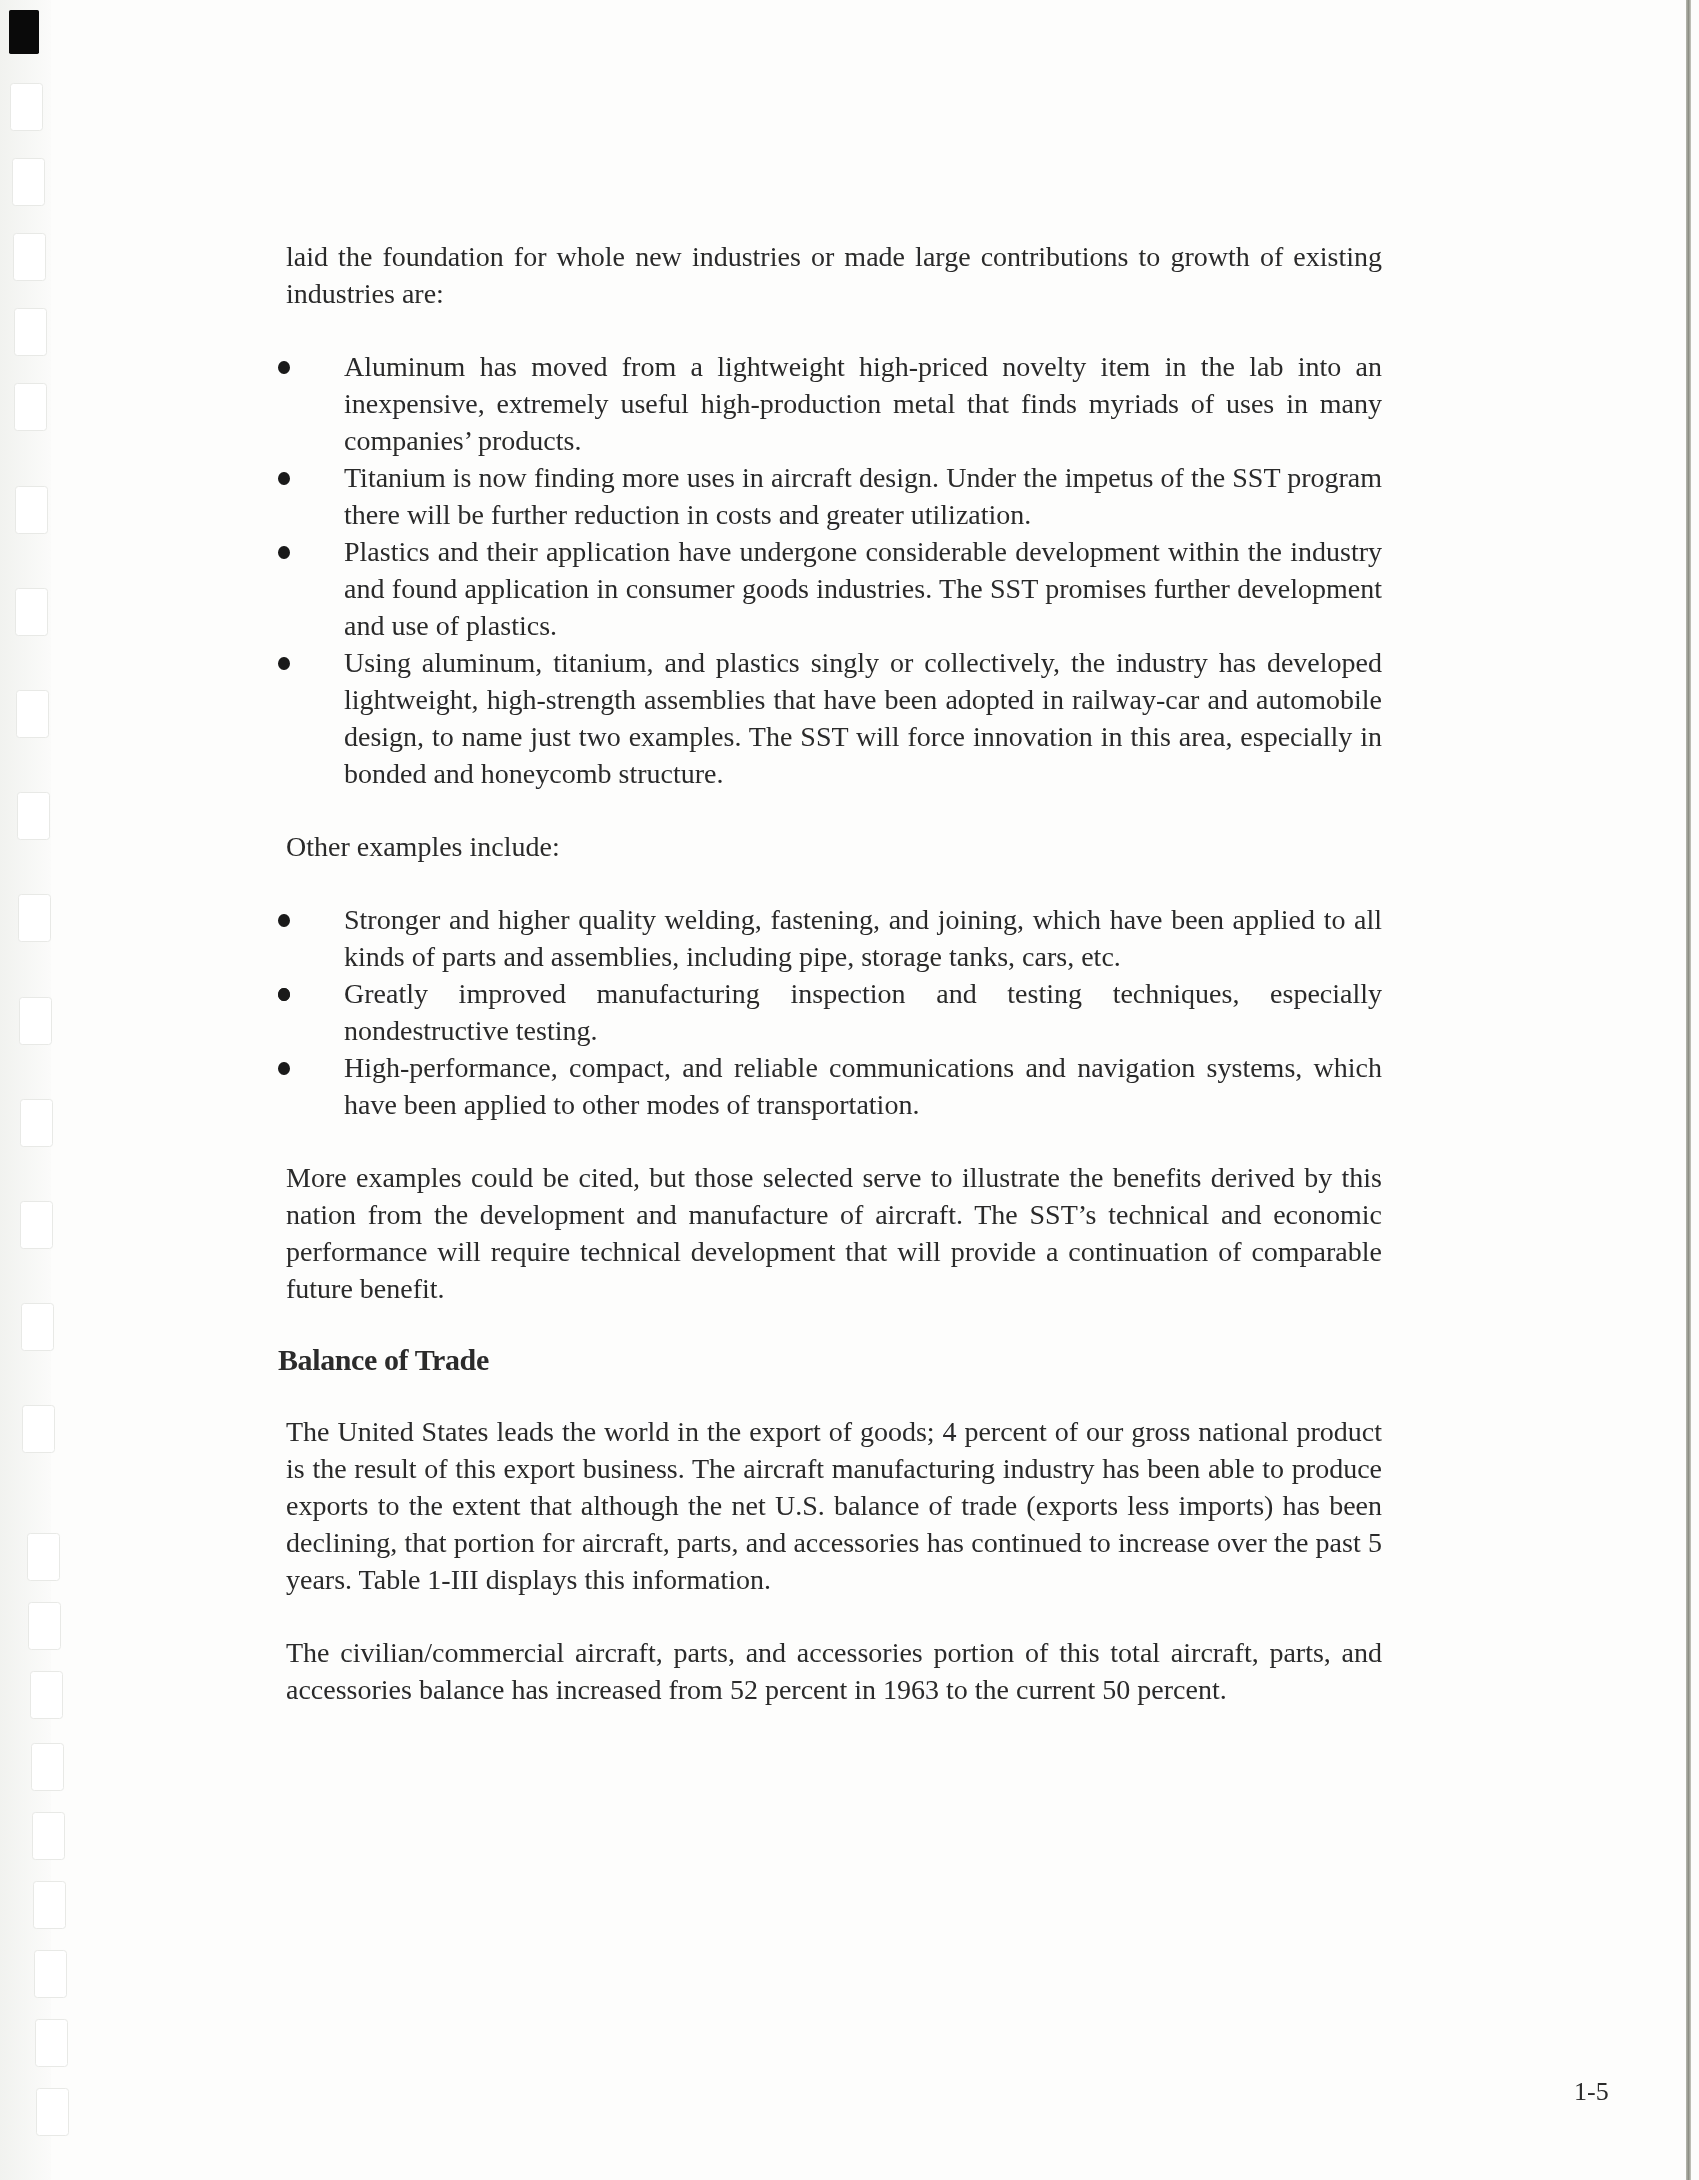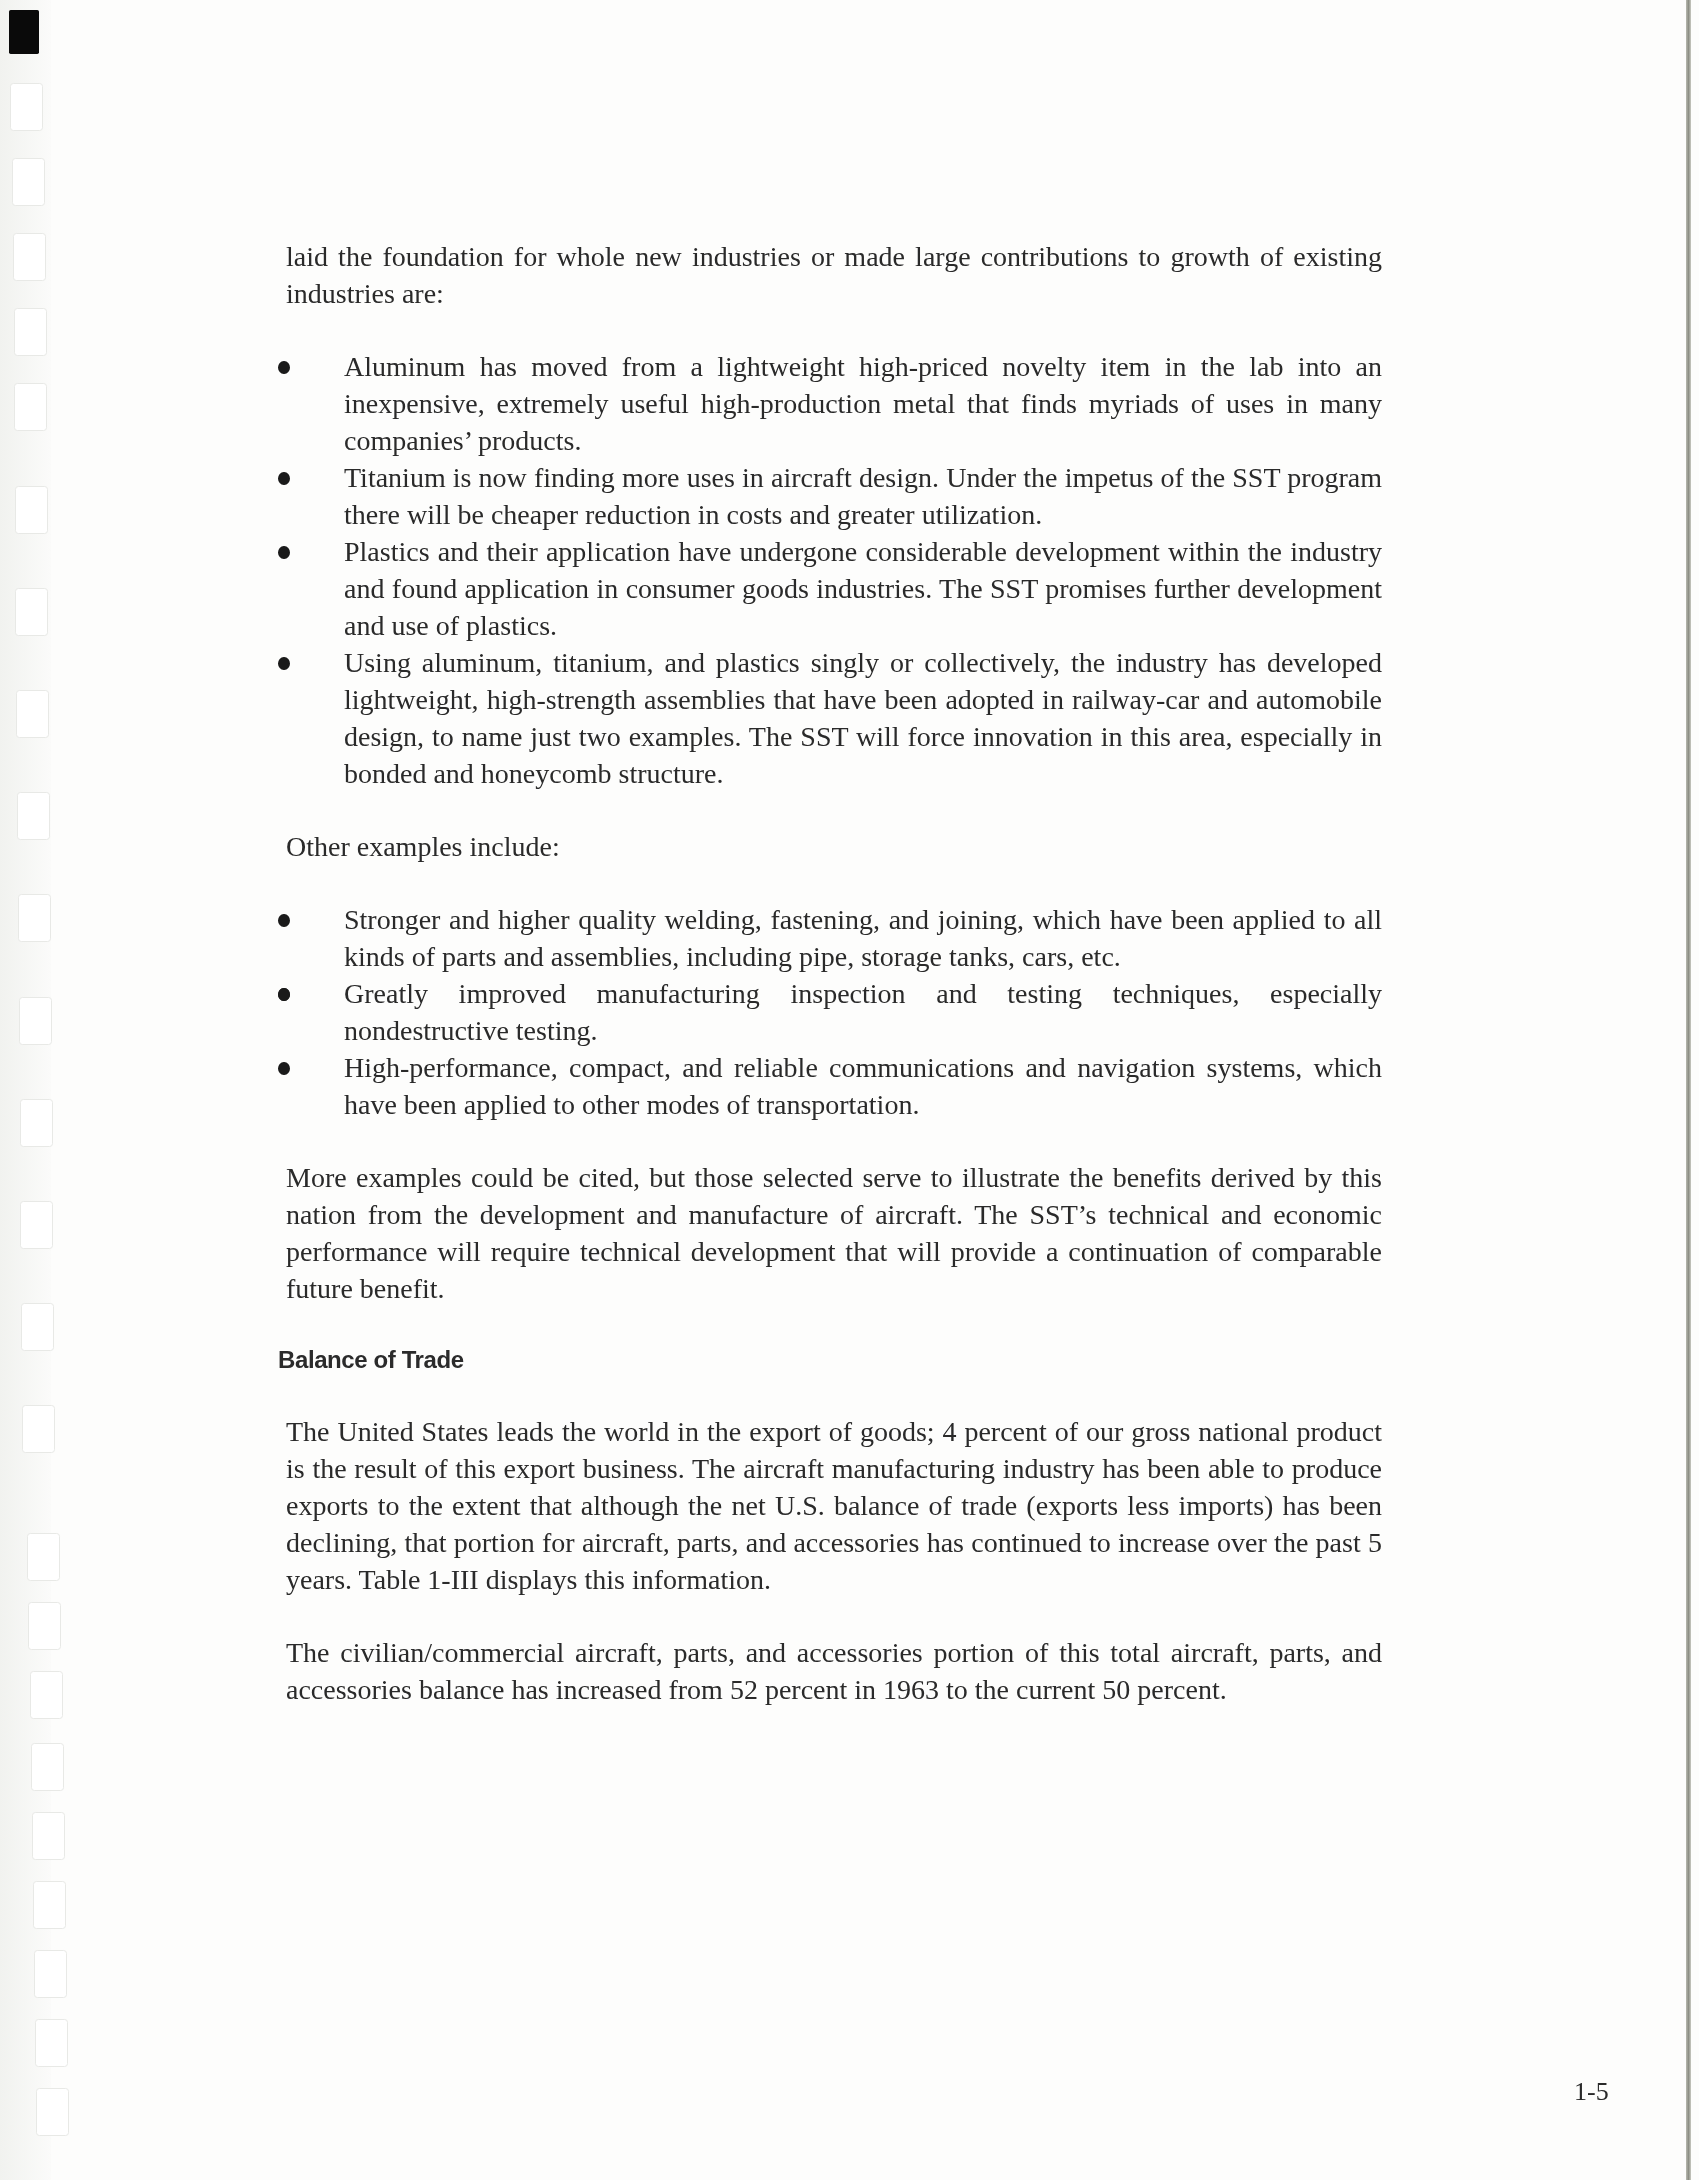--- a/index.html
+++ b/index.html
@@ -31,22 +31,22 @@
   }
   p { margin: 8px; text-align: justify; }
   .para { margin-bottom: 36px; }
   ul.bullets { list-style: none; margin: 0 8px 36px 0; padding: 0; }
   ul.bullets li { position: relative; padding-left: 66px; text-align: justify; }
   ul.bullets li .bullet {
     position: absolute; left: 0; top: 12.8px; width: 12px; height: 13.6px;
     background: #1a1a1a; border-radius: 50%;
   }
   .section-heading {
-    font-family: Liberation Sans, sans-serif;
-    font-weight: bold; font-size: 24px; line-height: 34px;
+    font-family: Liberation Serif, serif;
+    font-weight: bold; font-size: 30px; line-height: 34px;
     color: #2b2b2b; margin: 0 0 36px 0; letter-spacing: -0.4px;
   }
   .page-number {
     position: absolute; left: 1574px; top: 2077px;
     font-size: 26px; color: #2a2a2a;
   }
 </style>
 </head>
 <body>
 
@@ -79,21 +79,21 @@
   <div class="binder-hole" style="left:34px;top:1950px;"></div>
   <div class="binder-hole" style="left:35px;top:2019px;"></div>
   <div class="binder-hole" style="left:36px;top:2088px;"></div>
 </div>
 
 <div class="content">
   <p class="para">laid the foundation for whole new industries or made large contributions to growth of existing industries are:</p>
 
   <ul class="bullets">
     <li><span class="bullet"></span><span>Aluminum has moved from a lightweight high-priced novelty item in the lab into an inexpensive, extremely useful high-production metal that finds myriads of uses in many companies’ products.</span></li>
-    <li><span class="bullet"></span><span>Titanium is now finding more uses in aircraft design. Under the impetus of the SST program there will be cheaper reduction in costs and greater utilization.</span></li>
+    <li><span class="bullet"></span><span>Titanium is now finding more uses in aircraft design. Under the impetus of the SST program there will be further reduction in costs and greater utilization.</span></li>
     <li><span class="bullet"></span><span>Plastics and their application have undergone considerable development within the industry and found application in consumer goods industries. The SST promises further development and use of plastics.</span></li>
     <li><span class="bullet"></span><span>Using aluminum, titanium, and plastics singly or collectively, the industry has developed lightweight, high-strength assemblies that have been adopted in railway-car and automobile design, to name just two examples. The SST will force innovation in this area, especially in bonded and honeycomb structure.</span></li>
   </ul>
 
   <p class="para">Other examples include:</p>
 
   <ul class="bullets">
     <li><span class="bullet"></span><span>Stronger and higher quality welding, fastening, and joining, which have been applied to all kinds of parts and assemblies, including pipe, storage tanks, cars, etc.</span></li>
     <li><span class="bullet"></span></li>
     <li><span class="bullet"></span><span>Greatly improved manufacturing inspection and testing techniques, especially nondestructive testing.</span></li>

